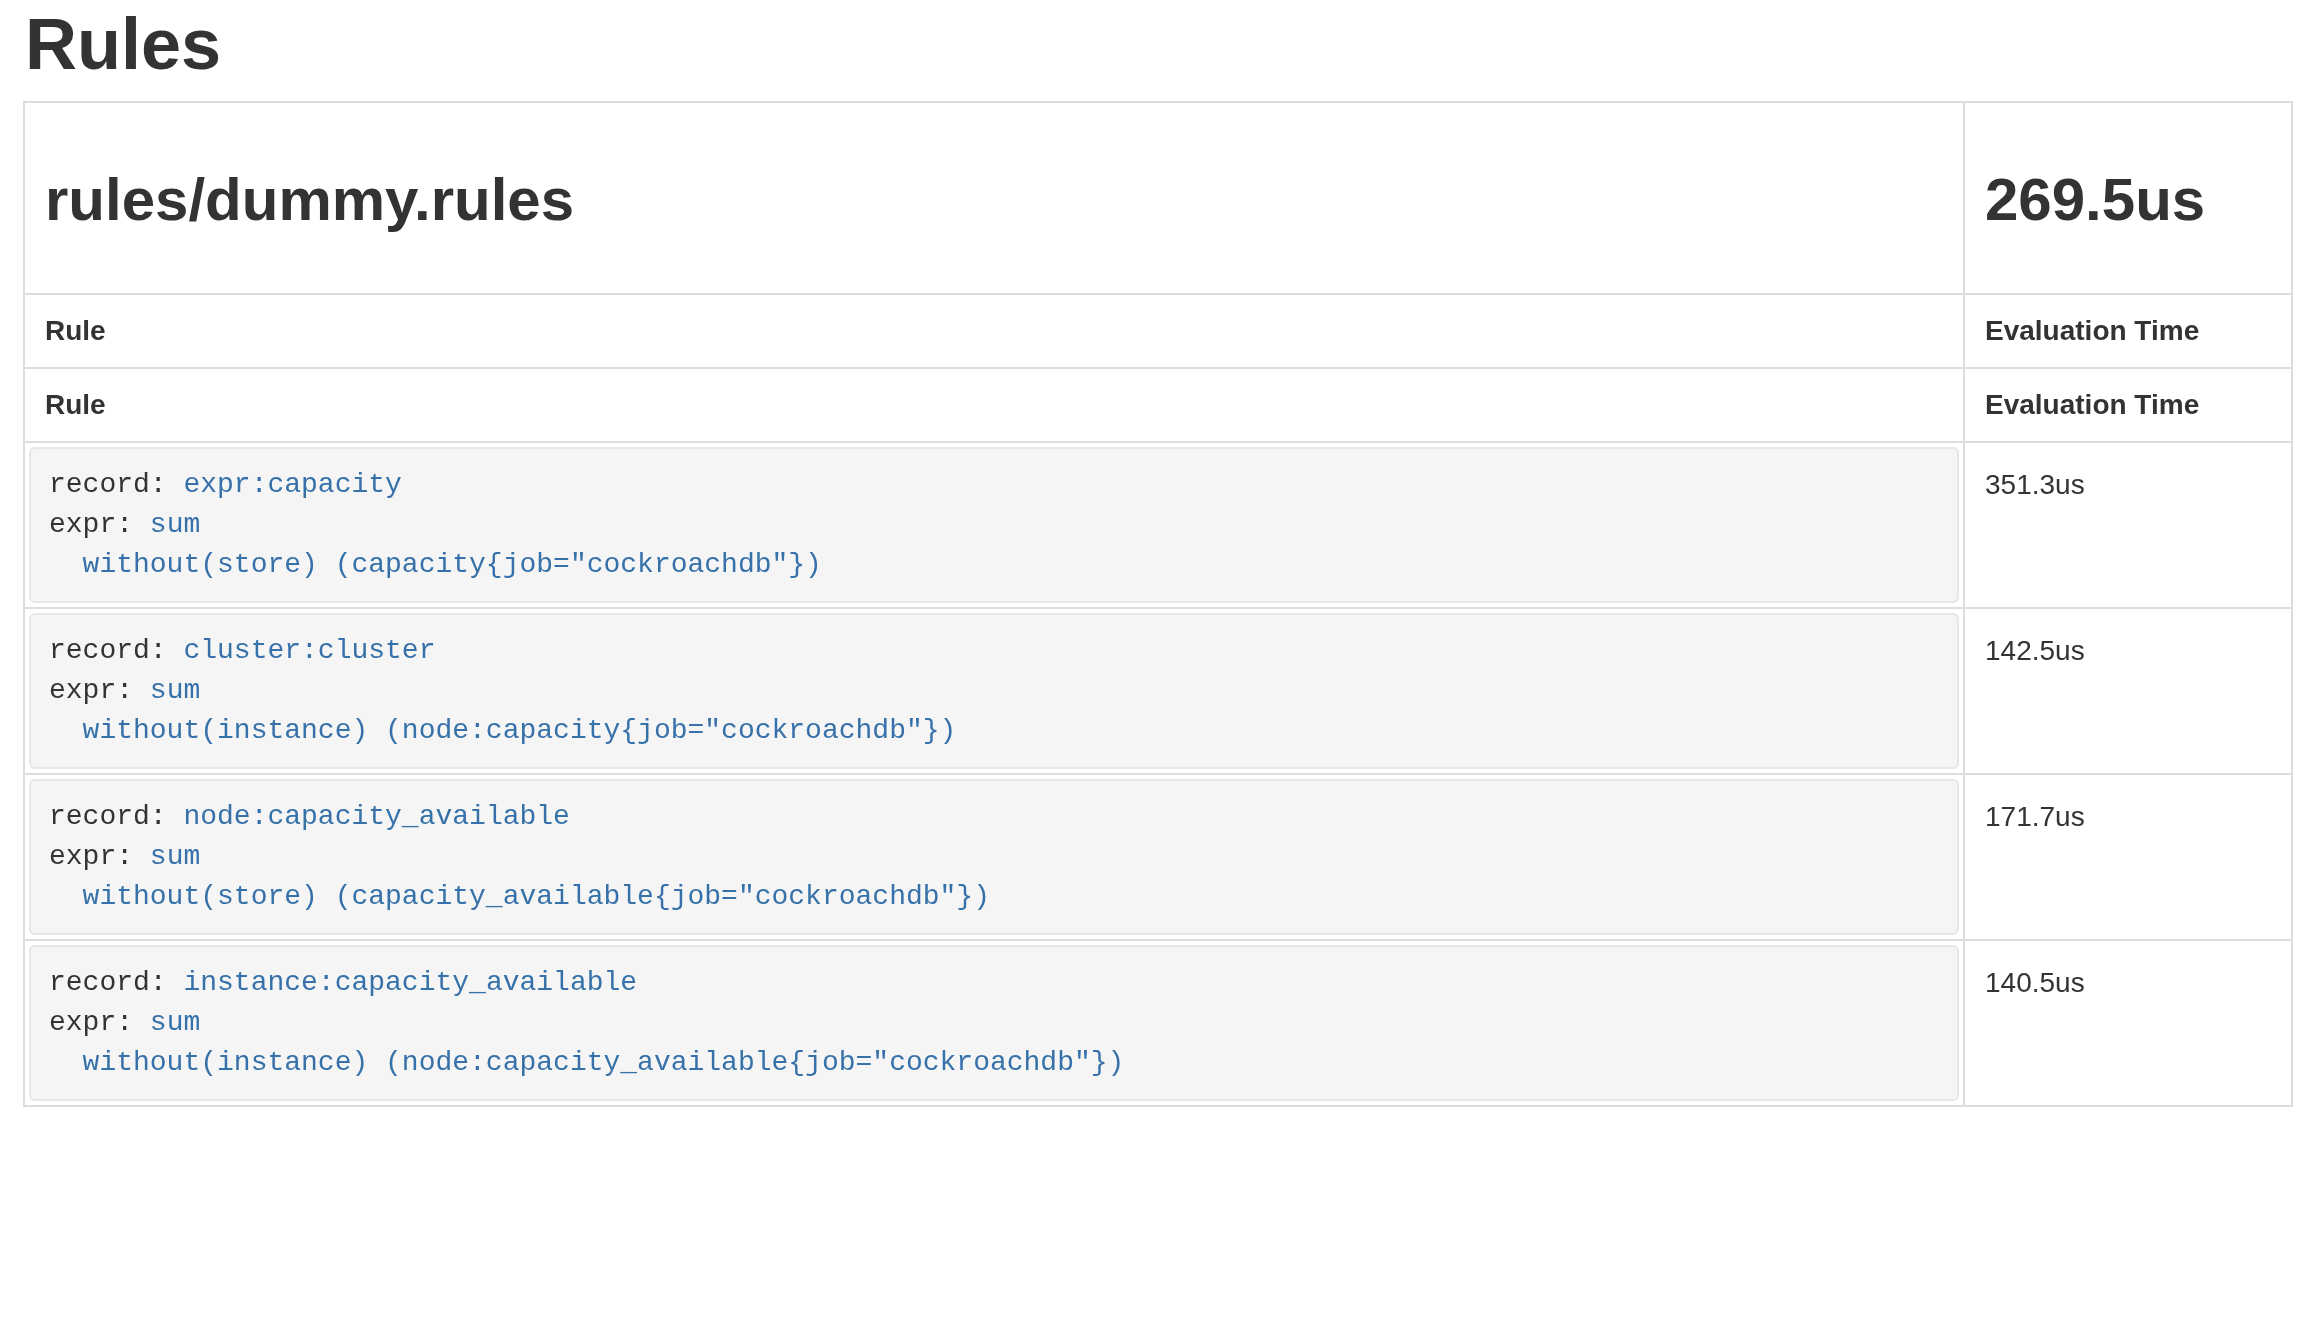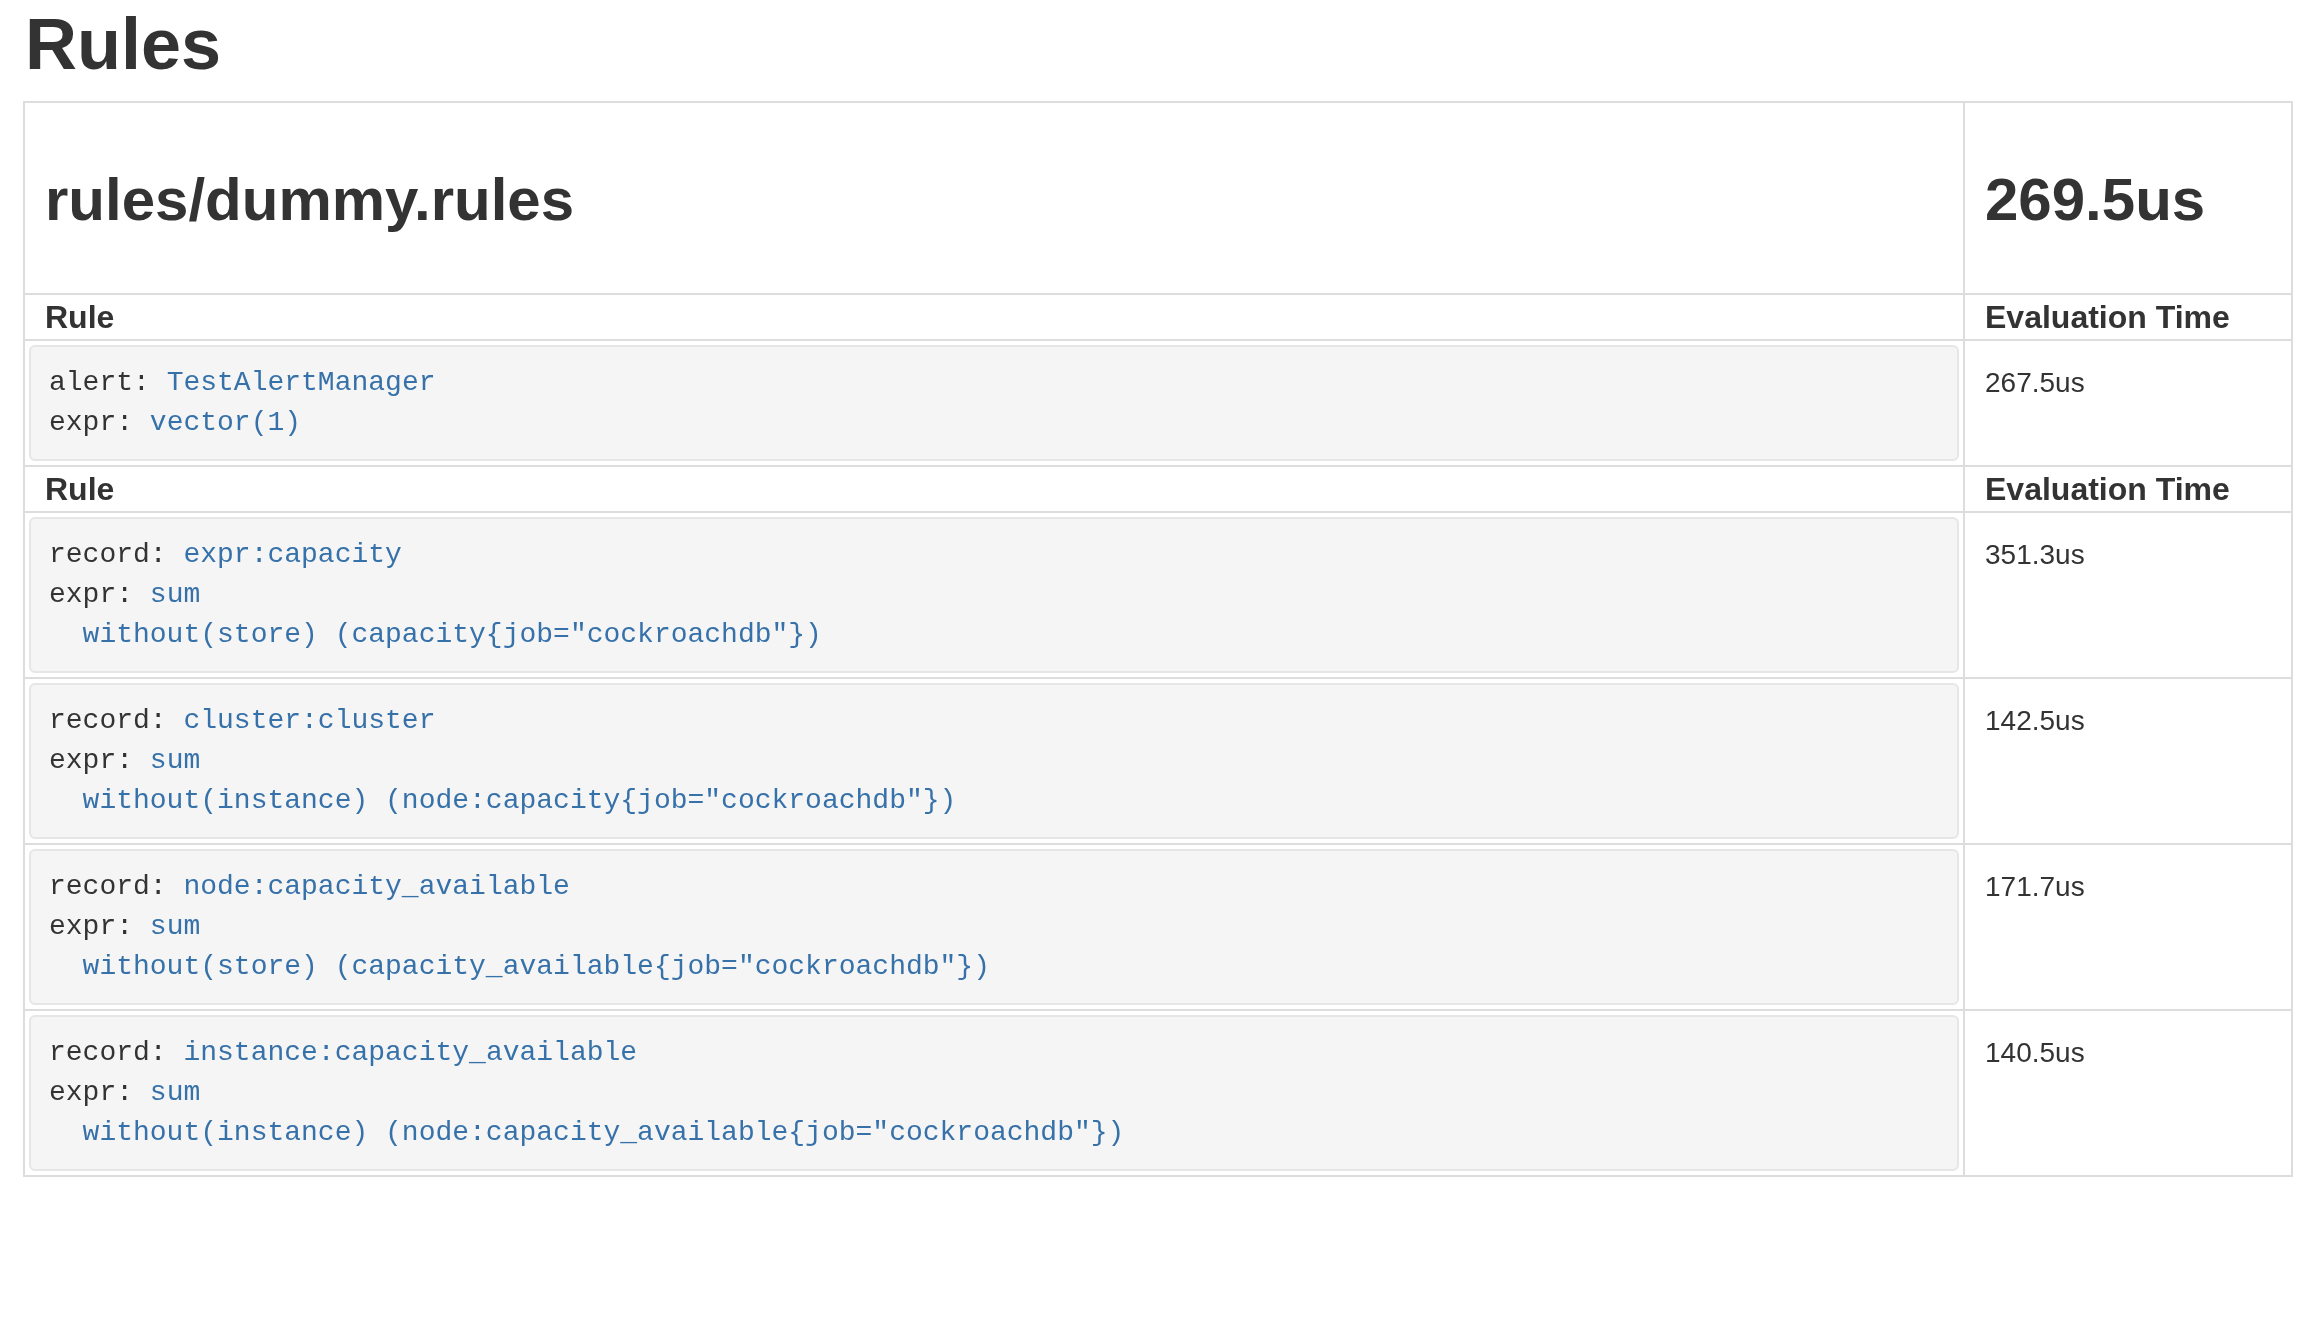--- a/index.html
+++ b/index.html
@@ -49,23 +49,23 @@
     line-height: 66px;
     font-weight: 700;
     margin: 32px 0 28px 0;
     color: var(--text);
     white-space: nowrap;
     overflow: hidden;
   }
   
   td.col-header {
     font-weight: 700;
-    font-size: 32px;
+    font-size: 28px;
     line-height: 40px;
-    padding: 2px 20px;
+    padding: 16px 20px;
     color: var(--text);
   }
   
   td.rule-cell { padding: 4px; background: #ffffff; }
   .rule-block {
     background: var(--rowbg);
     border: 2px solid var(--blockborder);
     border-radius: 6px;
     padding: 16px 18px;
     min-height: 100%;
@@ -109,29 +109,20 @@
         </td>
         <td class="group-cell">
           <h2 class="group-h">269.5us</h2>
         </td>
       </tr>
       <tr>
         <td class="col-header">Rule</td>
         <td class="col-header">Evaluation Time</td>
       </tr>
       <tr>
-        <td class="rule-cell">
-          <div class="rule-block">
-            <pre class="rule-code"><span>alert:</span> <a class="rule-link">TestAlertManager</a>
-<span>expr:</span> <a class="rule-link">vector(1)</a></pre>
-          </div>
-        </td>
-        <td class="time-cell">267.5us</td>
-      </tr>
-      <tr>
         <td class="col-header">Rule</td>
         <td class="col-header">Evaluation Time</td>
       </tr>
       <tr>
         <td class="rule-cell">
           <div class="rule-block">
             <pre class="rule-code"><span>record:</span> <a class="rule-link">expr:capacity</a>
 <span>expr:</span> <a class="rule-link">sum
   without(store) (capacity{job="cockroachdb"})</a></pre>
           </div>

